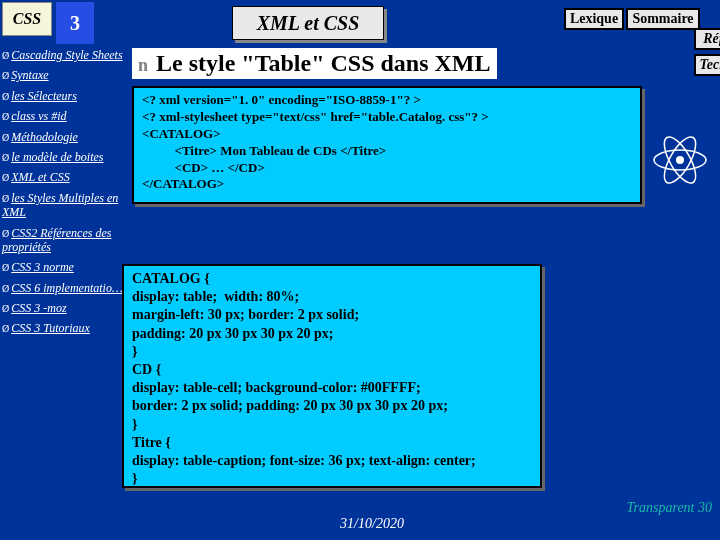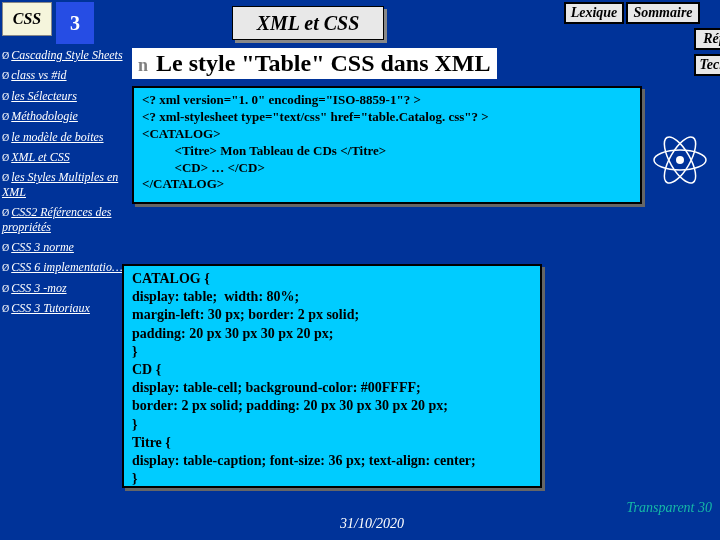--- a/index.html
+++ b/index.html
@@ -3,21 +3,21 @@
 <meta charset="utf-8">
 <style>
   * { margin: 0; padding: 0; box-sizing: border-box; }
   body { width: 720px; height: 540px; background: #003399; font-family: "Times New Roman", serif; position: relative; overflow: hidden; }
   
   .logo { position: absolute; top: 2px; left: 2px; width: 50px; height: 34px; background: #f5f5dc; border: 1px solid #888; display: flex; align-items: center; justify-content: center; font-style: italic; font-weight: bold; font-size: 16px; font-family: serif; }
   .logo2 { position: absolute; top: 2px; left: 56px; width: 38px; height: 42px; background: #264de4; display: flex; align-items: center; justify-content: center; color: #fff; font-weight: bold; font-size: 20px; }
   
   .title-box { position: absolute; top: 6px; left: 232px; width: 152px; height: 34px; background: #e8e8e8; border: 1px solid #000; box-shadow: 3px 3px 0 #888; display: flex; align-items: center; justify-content: center; font-style: italic; font-weight: bold; font-size: 20px; font-family: "Times New Roman", serif; }
   
-  .btn-top { position: absolute; top: 2px; height: 22px; background: #e8e8e8; border: 2px solid #000; display: flex; align-items: center; justify-content: center; font-style: italic; font-weight: bold; font-size: 14px; cursor: pointer; }
+  .btn-top { position: absolute; top: 8px; height: 22px; background: #e8e8e8; border: 2px solid #000; display: flex; align-items: center; justify-content: center; font-weight: bold; font-size: 14px; cursor: pointer; }
   .btn-lex { left: 564px; width: 60px; }
   .btn-som { left: 626px; width: 74px; }
   .btn-refs { left: 694px; top: 28px; width: 44px; height: 22px; background: #e8e8e8; border: 2px solid #000; display: flex; align-items: center; justify-content: center; font-style: italic; font-weight: bold; font-size: 14px; cursor: pointer; position: absolute; }
   .btn-techs { left: 694px; top: 54px; width: 44px; height: 22px; background: #e8e8e8; border: 2px solid #000; display: flex; align-items: center; justify-content: center; font-style: italic; font-weight: bold; font-size: 14px; cursor: pointer; position: absolute; }
   
   .heading { position: absolute; top: 48px; left: 132px; font-size: 24px; font-weight: bold; color: #000; background: #fff; padding: 2px 6px; }
   .heading-inner { display: inline-block; }
   
   .sidebar { position: absolute; top: 48px; left: 2px; width: 128px; font-size: 12px; }
   .sidebar-item { margin-bottom: 6px; color: #fff; cursor: pointer; line-height: 1.2; }
@@ -60,22 +60,23 @@
 <div class="btn-techs">
     <span>Techs</span>
   </div>
 
 <div class="heading">
   <span style="color:#808080;font-size:18px;margin-right:8px">n</span><span class="heading-inner">Le style "Table" CSS dans XML</span>
 </div>
 
 <div class="sidebar">
   <div class="sidebar-item"><span class="arrow">Ø</span><span class="link">Cascading Style Sheets</span></div>
+  <div class="sidebar-item"><span class="arrow">Ø</span><span class="link">Syntaxe</span></div>
+  <div class="sidebar-item"><span class="arrow">Ø</span><span class="link">les Sélecteurs</span></div>
   <div class="sidebar-item"><span class="arrow">Ø</span><span class="link">class vs #id</span></div>
-  <div class="sidebar-item"><span class="arrow">Ø</span><span class="link">les Sélecteurs</span></div>
   <div class="sidebar-item"><span class="arrow">Ø</span><span class="link">Méthodologie</span></div>
   <div class="sidebar-item"><span class="arrow">Ø</span><span class="link">le modèle de boites</span></div>
   <div class="sidebar-item"><span class="arrow">Ø</span><span class="link">XML et CSS</span></div>
   <div class="sidebar-item"><span class="arrow">Ø</span><span class="link">les Styles Multiples en XML</span></div>
   <div class="sidebar-item"><span class="arrow">Ø</span><span class="link">CSS2 Références des propriétés</span></div>
   <div class="sidebar-item"><span class="arrow">Ø</span><span class="link">CSS 3 norme</span></div>
   <div class="sidebar-item"><span class="arrow">Ø</span><span class="link">CSS 6 implementatio…</span></div>
   <div class="sidebar-item"><span class="arrow">Ø</span><span class="link">CSS 3 -moz</span></div>
   <div class="sidebar-item"><span class="arrow">Ø</span><span class="link">CSS 3 Tutoriaux</span></div>
 </div>

